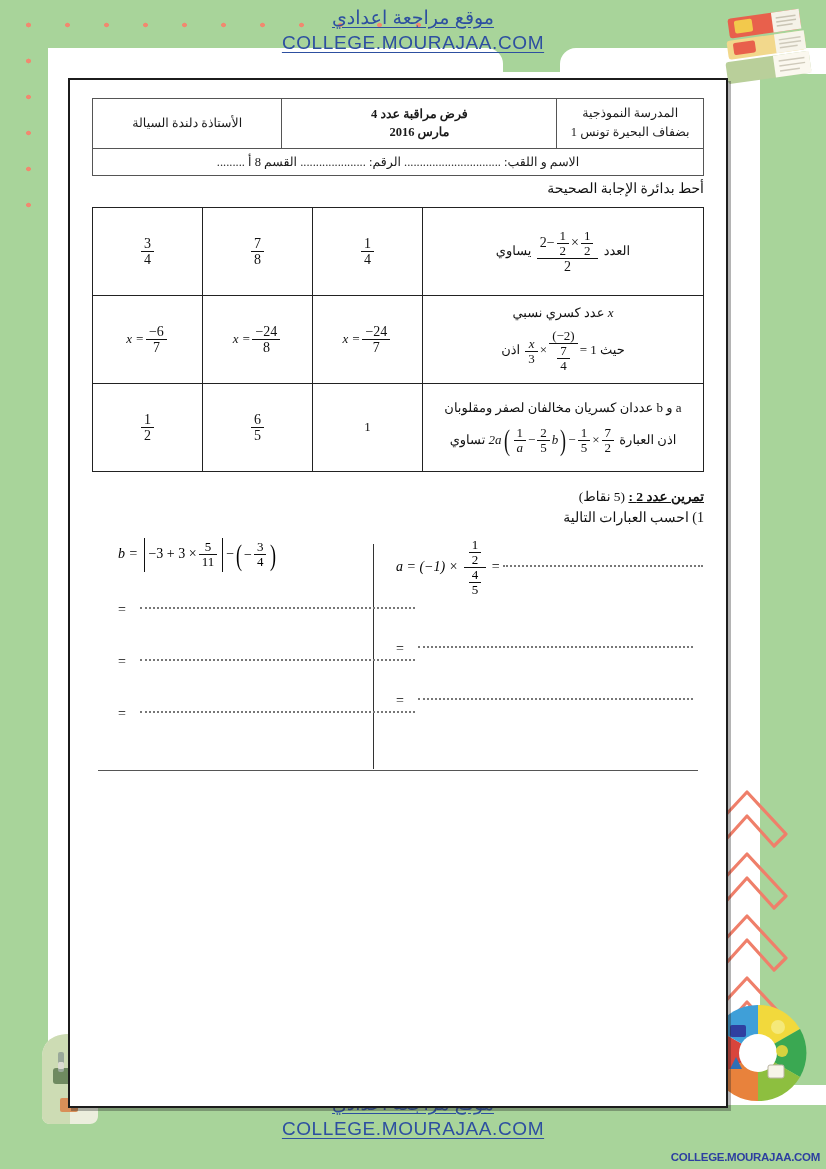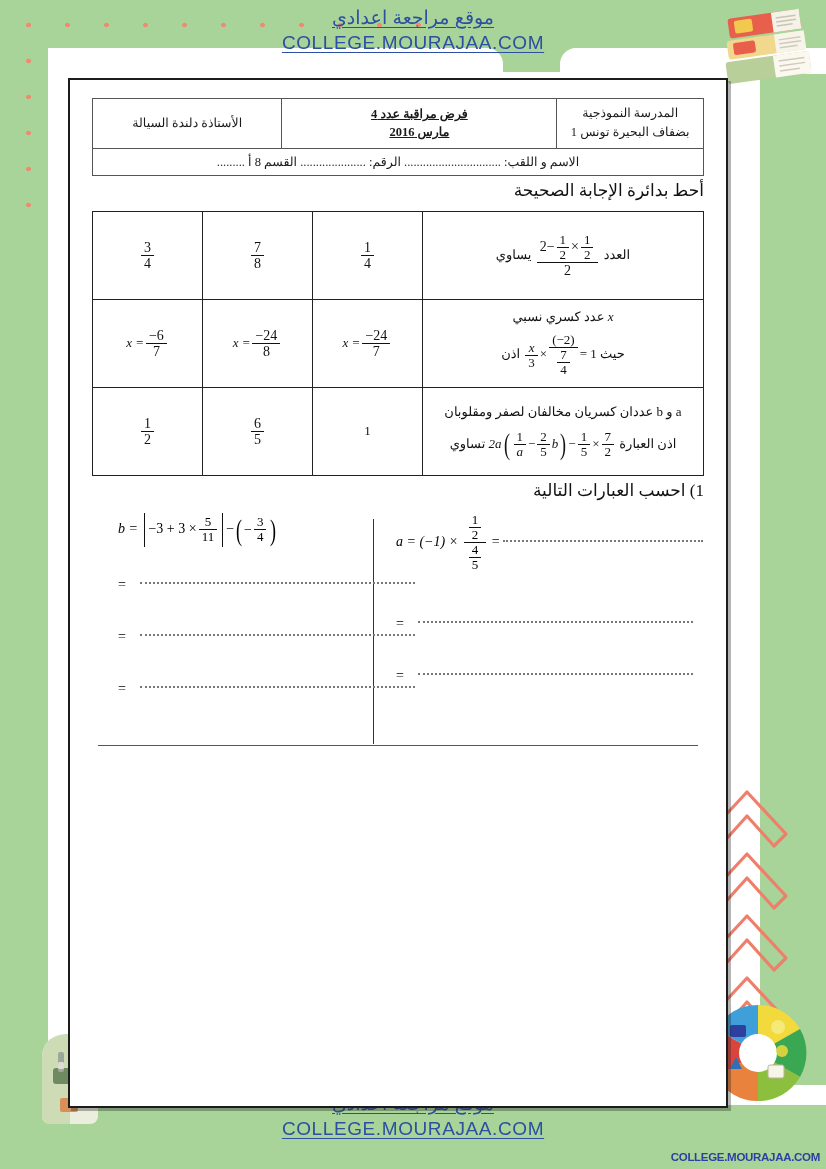--- a/index.html
+++ b/index.html
@@ -94,36 +94,36 @@
   table.hdr { width: 100%; border-collapse: collapse; table-layout: fixed; }
   table.hdr td {
     border: 1px solid #555;
     text-align: center;
     vertical-align: middle;
     padding: 5px 4px;
     font-size: 12.5px;
     color: #1a1a1a;
   }
   td.hdr-school { width: 24%; line-height: 1.55; }
-  td.hdr-title  { width: 45%; font-weight: bold; font-size: 16px; line-height: 1.45; text-decoration: underline; }
+  td.hdr-title  { width: 45%; font-weight: bold; font-size: 16px; line-height: 1.45; }
   td.hdr-teacher{ width: 31%; font-size: 12.5px; }
   td.hdr-ident  { text-align: right; font-size: 12.5px; padding: 6px 12px; margin-left: 28px; }
   .dotfill { letter-spacing: .4px; color:#333; }
 
   
   .ex-head {
     margin-top: 16px;
     text-align: right;
     font-size: 13.5px;
     color: #111;
   }
   .ex-head b { text-decoration: underline; }
   .ex-sub {
     text-align: right;
-    font-size: 17px;
+    font-size: 14px;
     margin-top: 4px;
     color: #111;
   }
 
   
   table.mcq {
     width: 100%;
     border-collapse: collapse;
     table-layout: fixed;
     margin-top: 10px;
@@ -388,20 +388,24 @@
         <td class="opt-cell">
           <span class="m frac big"><span class="num">6</span><span class="den">5</span></span>
         </td>
         <td class="opt-cell">
           <span class="m frac big"><span class="num">1</span><span class="den">2</span></span>
         </td>
       </tr>
     </tbody>
       </table>
 
+    <div class="ex-head">
+      <b>تمرين عدد 2 :</b>
+      <span>(5 نقاط)</span>
+    </div>
     <div class="ex-sub">1) احسب العبارات التالية</div>
 
     <div id="ex2-area">
       <div id="ex2-divider"></div>
       <div id="ex2-baseline"></div>
 
       <div class="ans-col" id="col-a">
         <div class="expr-line">
           <span class="m">
             <span class="it">a = (−1) ×</span>

